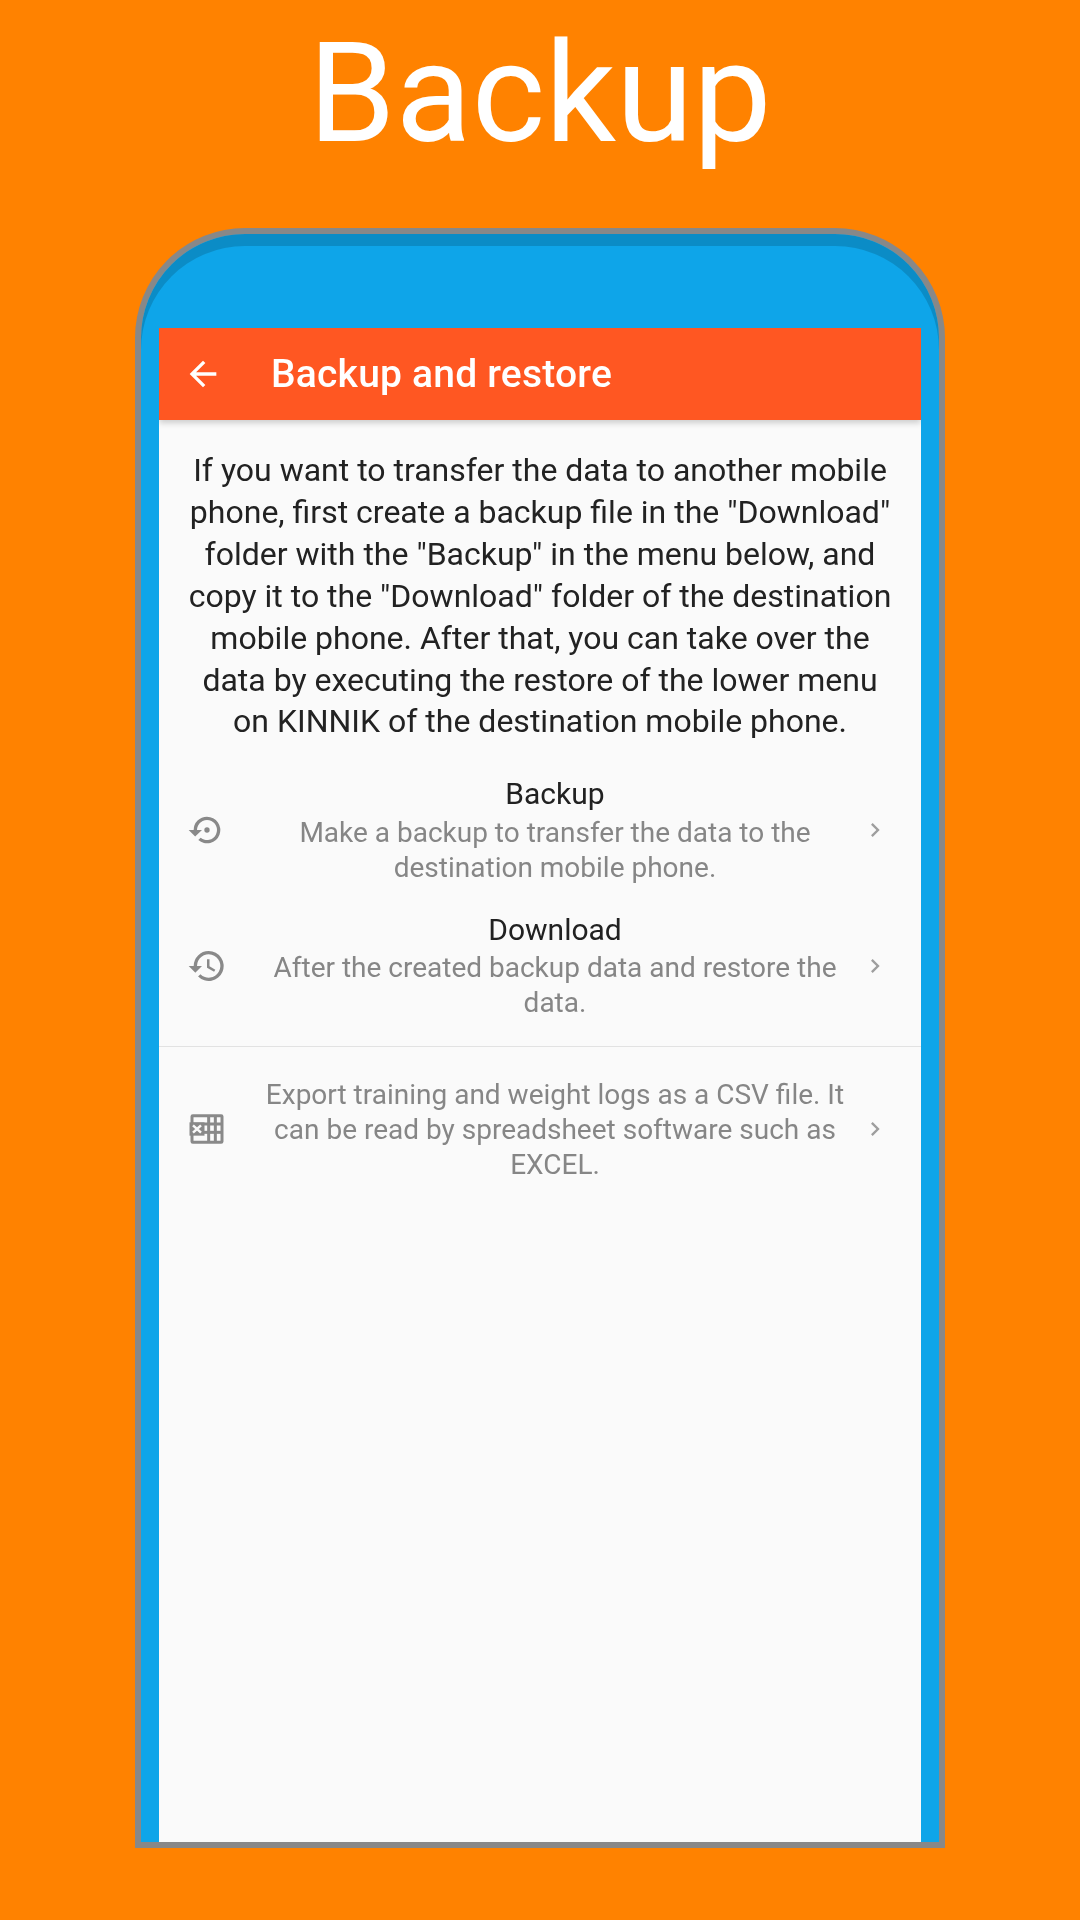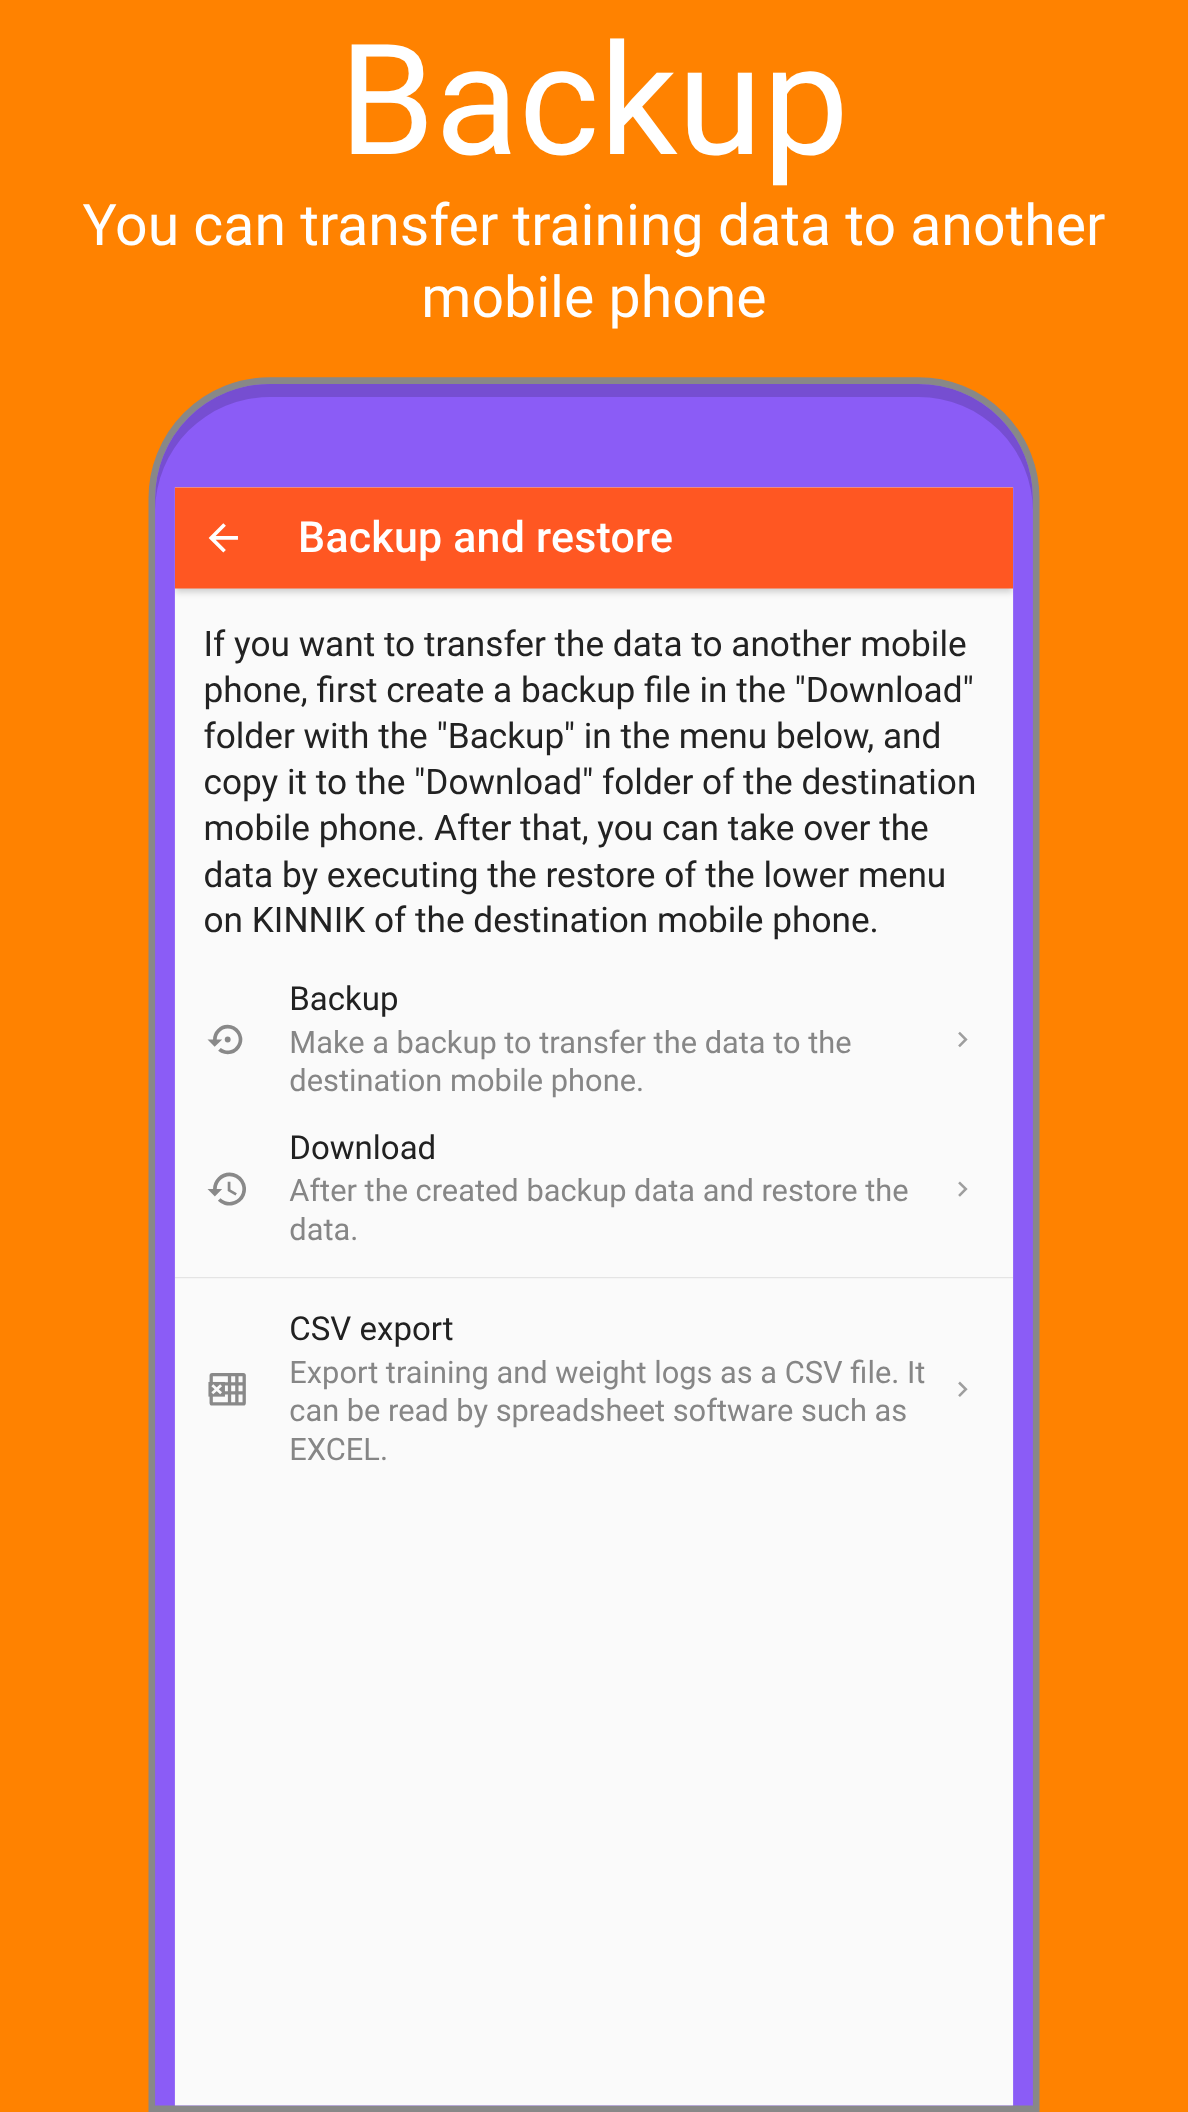--- a/index.html
+++ b/index.html
@@ -23,28 +23,29 @@
   }
   .hero-sub {
     font-size: 52px;
     font-weight: 400;
     line-height: 1.25;
     margin-top: 6px;
   }
 
   
   .phone {
-    margin-top: 40px;
+    margin-top: 61px;
     width: 810px;
     height: 1620px;
-    background: #8b5cf6;
+    background: #0ea5e9;
     border: 6px solid #888;
     border-radius: 110px 110px 0 0;
     padding: 94px 18px 0 18px;
     box-shadow: inset 0 12px 0 0 rgba(0,0,0,0.15);
+    text-align: center;
   }
   .screen {
     width: 100%;
     height: 100%;
     background: #fafafa;
     overflow: hidden;
   }
 
   .appbar {
     height: 92px;
@@ -118,21 +119,20 @@
     margin: 10px -26px 18px -26px;
   }
 
   svg { display: block; }
 </style>
 </head>
 <body>
 
 <div class="hero">
   <div class="hero-title">Backup</div>
-  <div class="hero-sub">You can transfer training data to another mobile phone</div>
 </div>
 
 <div class="phone">
   <div class="screen">
 
     <div class="appbar">
       <div class="back">
         <svg viewBox="0 0 24 24" width="40" height="40" fill="#ffffff">
           <path d="M20 11H7.83l5.59-5.59L12 4l-8 8 8 8 1.41-1.41L7.83 13H20z"></path>
         </svg>
@@ -189,21 +189,20 @@
               <rect x="3" y="4" width="18" height="16" rx="0.5" fill="none"></rect>
               <line x1="3" y1="9" x2="21" y2="9"></line>
               <line x1="3" y1="14" x2="21" y2="14"></line>
               <line x1="13" y1="4" x2="13" y2="20"></line>
               <line x1="17" y1="4" x2="17" y2="20"></line>
               <rect x="1.5" y="8" width="9" height="8" fill="#898989" stroke="none"></rect>
               <path d="M3.6 9.8 L8.4 14.2 M8.4 9.8 L3.6 14.2" stroke="#fafafa" stroke-width="1.5"></path>
             </svg>
           </div>
           <div class="txt">
-            <div class="title">CSV export</div>
             <div class="sub">Export training and weight logs as a CSV file. It can be read by spreadsheet software such as EXCEL.</div>
           </div>
           <div class="chev">
             <svg viewBox="0 0 24 24" width="30" height="30" fill="#9e9e9e">
                 <path d="M8.59 16.59 13.17 12 8.59 7.41 10 6l6 6-6 6z"></path>
               </svg>
           </div>
         </div>
 
       </div>

